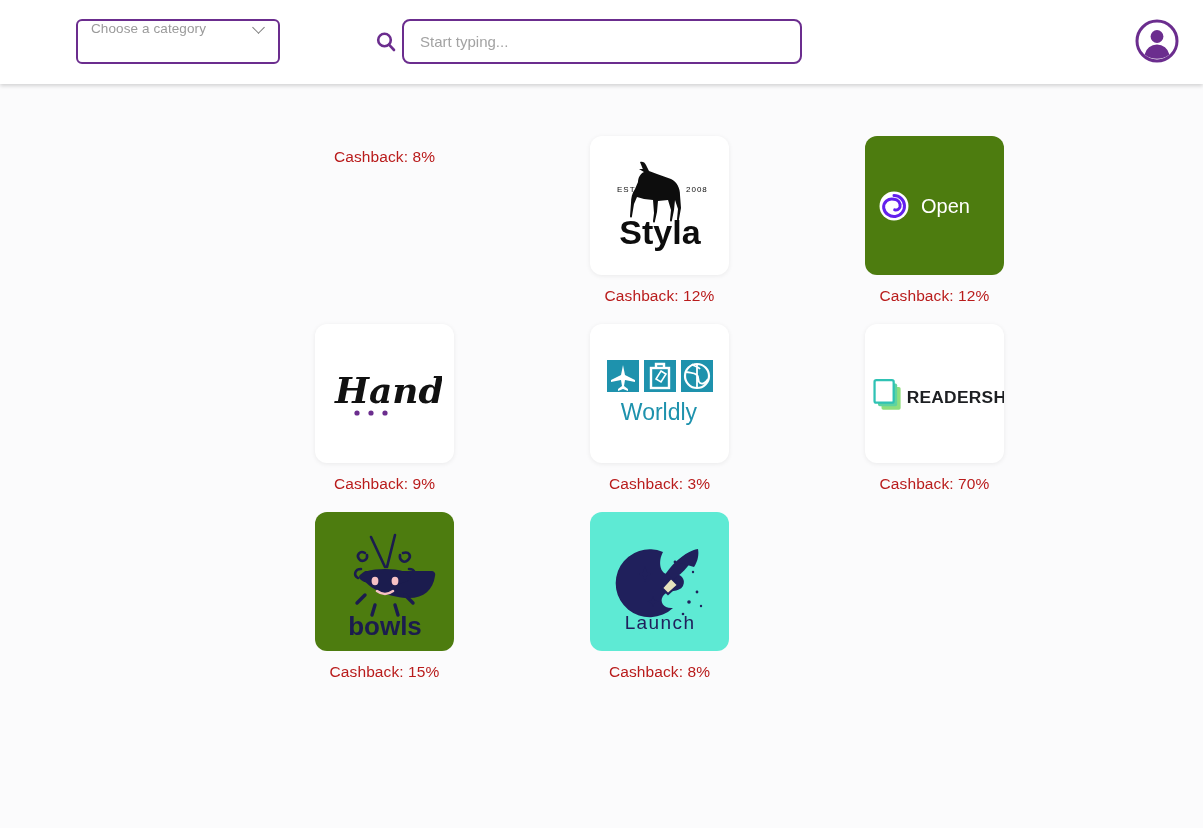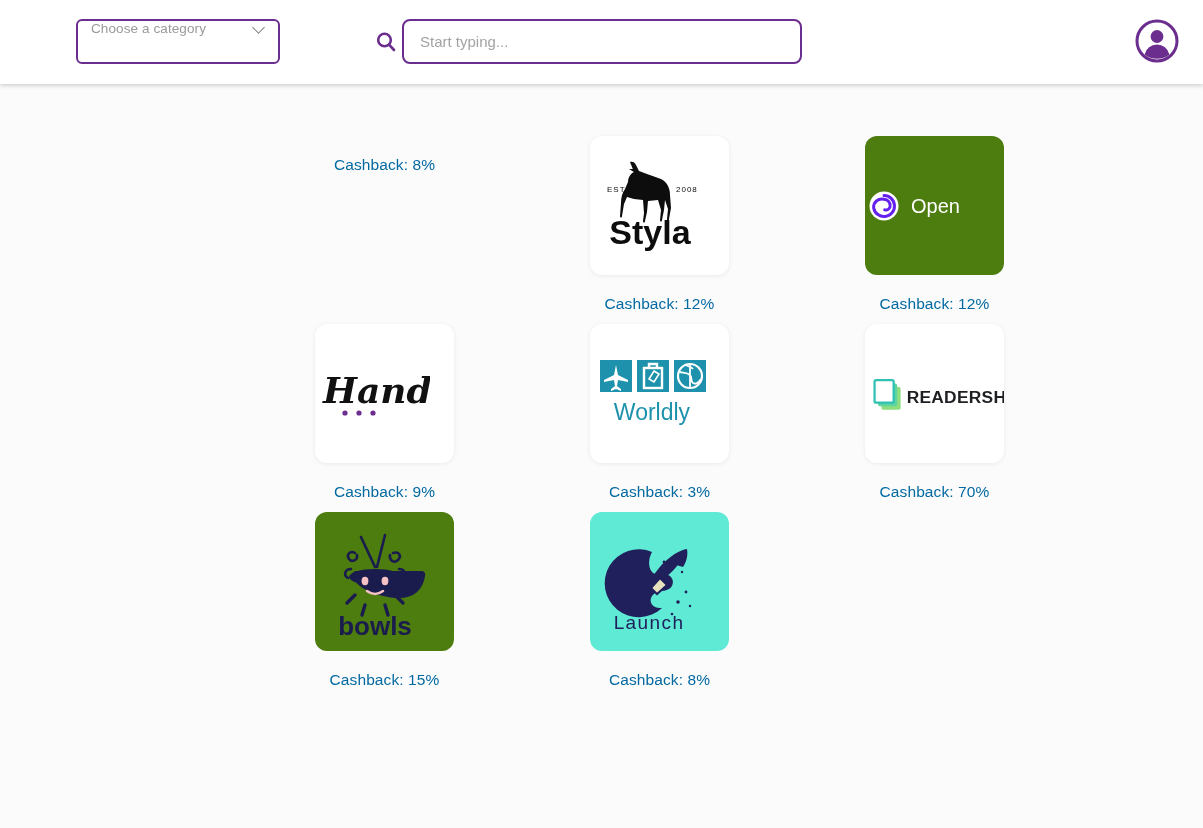--- a/index.html
+++ b/index.html
@@ -111,31 +111,32 @@
     display: flex;
     flex-direction: column;
     align-items: center;
   }
   .card {
     width: 139px;
     height: 139px;
     border-radius: 12px;
     display: flex;
     align-items: center;
+    justify-content: center;
     overflow: hidden;
     cursor: pointer;
   }
   .card.plain {
     background: #ffffff;
     box-shadow: 0 1px 5px rgba(0,0,0,0.07);
   }
   .cashback {
-    margin-top: 20px;
+    margin-top: 12px;
     font-size: 15.5px;
-    color: #0369a1;
+    color: #b91c1c;
     letter-spacing: .1px;
   }
 
   .logo-svg { display: block; }
 </style>
 </head>
 <body>
 
 <div class="header">
 

